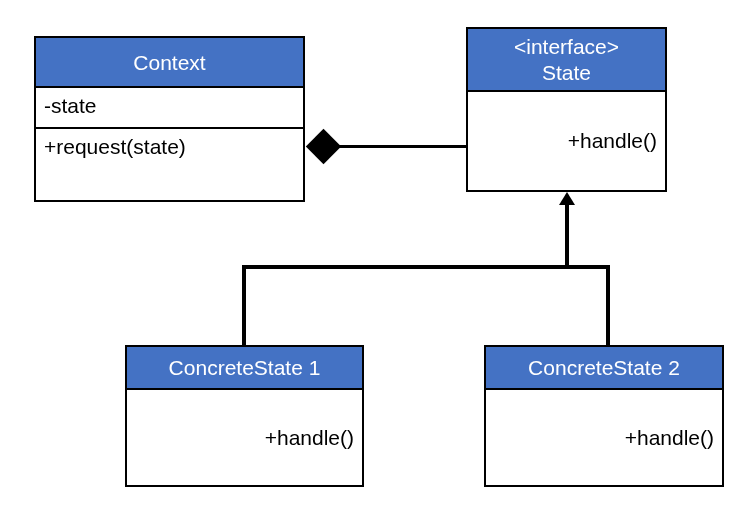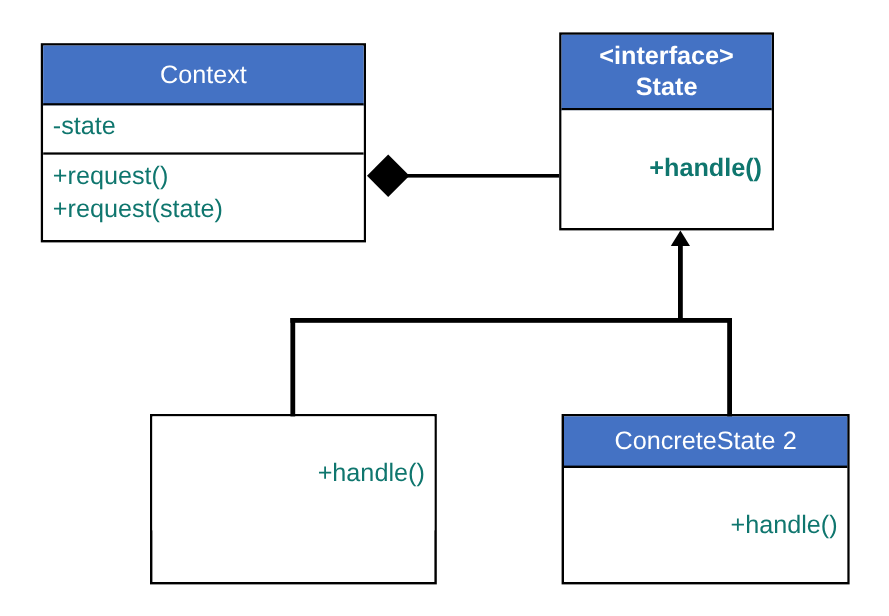--- a/index.html
+++ b/index.html
@@ -34,21 +34,21 @@
     flex-direction: column;
     align-items: center;
     justify-content: center;
     border-bottom: 2px solid #000000;
   }
   .uml-header.two-line {
     line-height: 26px;
   }
   .uml-compartment {
     box-sizing: border-box;
-    color: #0f766e;
+    color: #000000;
     font-size: 21px;
     line-height: 28px;
     padding: 4px 8px;
     background: #ffffff;
   }
   .uml-compartment.attrs {
     border-bottom: 2px solid #000000;
   }
   .uml-compartment.left {
     text-align: left;
@@ -91,42 +91,44 @@
 <div id="canvas">
 
   <div class="uml-box" style="left:34px; top:36px; width:271px; height:166px;">
     <div class="uml-header" style="height:50px;">
       <span>Context</span>
     </div>
     <div class="uml-compartment attrs left" style="height:41px;">
       <div>-state</div>
     </div>
     <div class="uml-compartment left" style="height:71px;">
-      <div>+request()</div>
       <div>+request(state)</div>
     </div>
   </div>
 
-  <div class="uml-box" style="left:466px; top:27px; width:179px; height:165px;font-weight:bold;">
+  <div class="uml-box" style="left:466px; top:27px; width:201px; height:165px;">
     <div class="uml-header two-line" style="height:63px;">
       <span>&lt;interface&gt;</span>
       <span>State</span>
     </div>
     <div class="uml-compartment center" style="height:98px;">
       <div>+handle()</div>
     </div>
   </div>
 
   <div class="uml-box" style="left:125px; top:345px; width:239px; height:142px;">
+    <div class="uml-header" style="height:43px;">
+      <span>ConcreteState 1</span>
+    </div>
     <div class="uml-compartment center" style="height:95px;">
       <div>+handle()</div>
     </div>
   </div>
 
-  <div class="uml-box" style="left:468px; top:345px; width:240px; height:142px;">
+  <div class="uml-box" style="left:484px; top:345px; width:240px; height:142px;">
     <div class="uml-header" style="height:43px;">
       <span>ConcreteState 2</span>
     </div>
     <div class="uml-compartment center" style="height:95px;">
       <div>+handle()</div>
     </div>
   </div>
 
   <div class="line h" style="left:335px; top:145px; width:131px;"></div>
   <div class="diamond" style="left:311px; top:134px; width:25px; height:25px;"></div>

